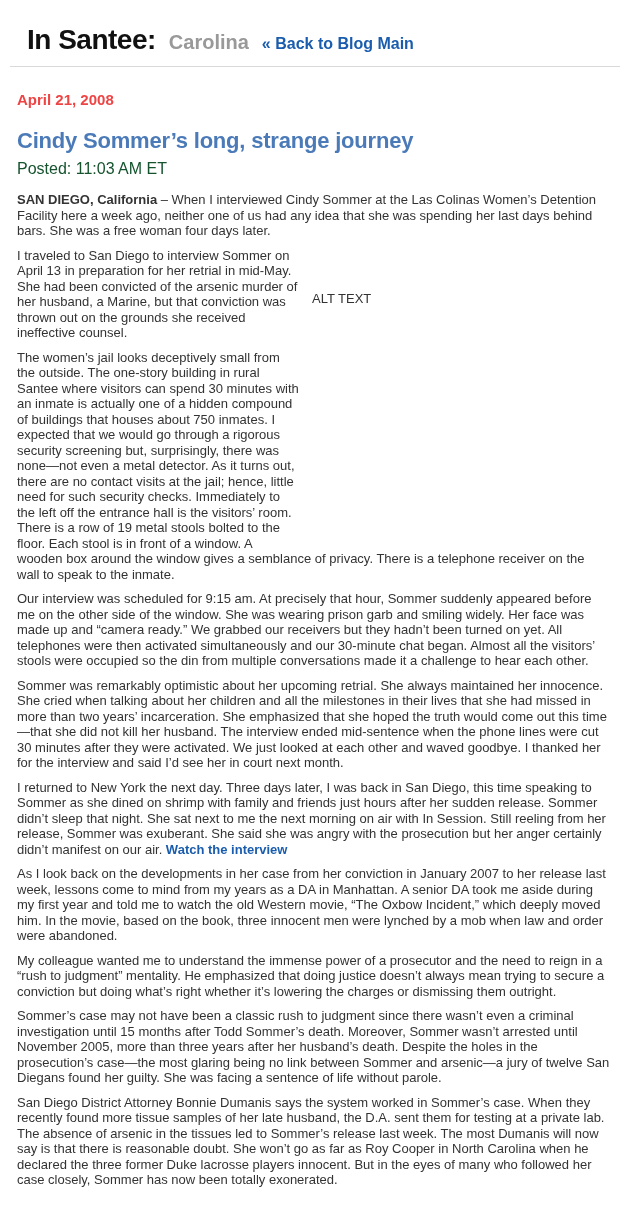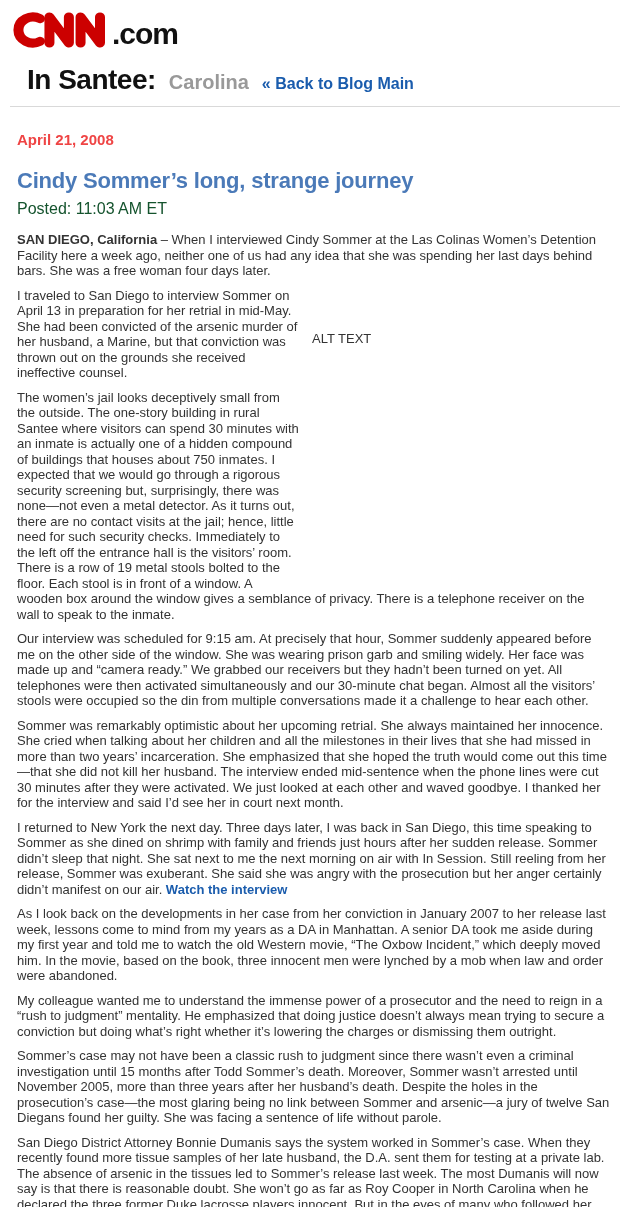--- a/index.html
+++ b/index.html
@@ -95,30 +95,20 @@
     color: #1a5cad;
     font-weight: bold;
     text-decoration: none;
     cursor: pointer;
   }
 </style>
 </head>
 <body>
 
 <div class="site-header">
-  <div class="logo">
-    <svg width="100" height="40" viewBox="0 0 90 40" preserveAspectRatio="none" aria-hidden="true">
-      <g fill="none" stroke="#CC0000" stroke-width="9" stroke-linecap="round" stroke-linejoin="round">
-        <path d="M 27 8.7 A 13 13 0 1 0 27 31.3"></path>
-        <path d="M 35.5 33 L 35.5 7 L 53 33 L 53 7"></path>
-        <path d="M 63.5 33 L 63.5 7 L 81 33 L 81 7"></path>
-      </g>
-    </svg>
-    <span class="logo-suffix">.com</span>
-  </div>
   <div class="masthead">
     <span class="section-title">In Santee:</span>
     <span class="section-subtitle">Carolina</span>
     <a class="back-link">« Back to Blog Main</a>
   </div>
   <hr class="header-divider">
 </div>
 
 <div class="post-date">April 21, 2008</div>
 <h1 class="post-title">Cindy Sommer’s long, strange journey</h1>

